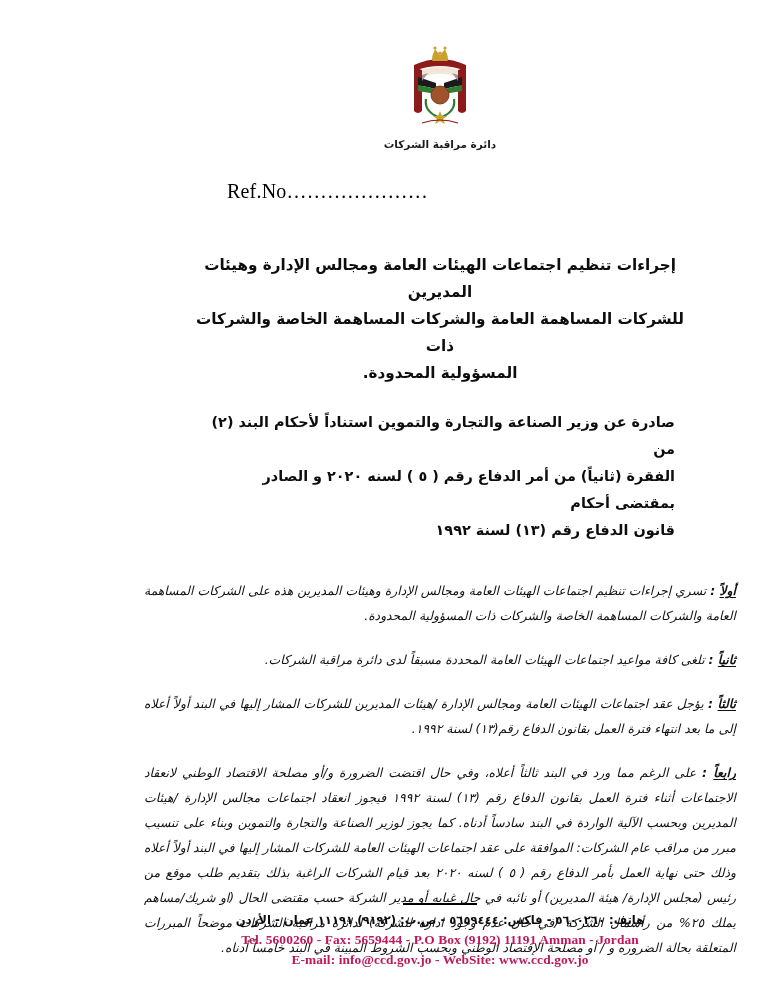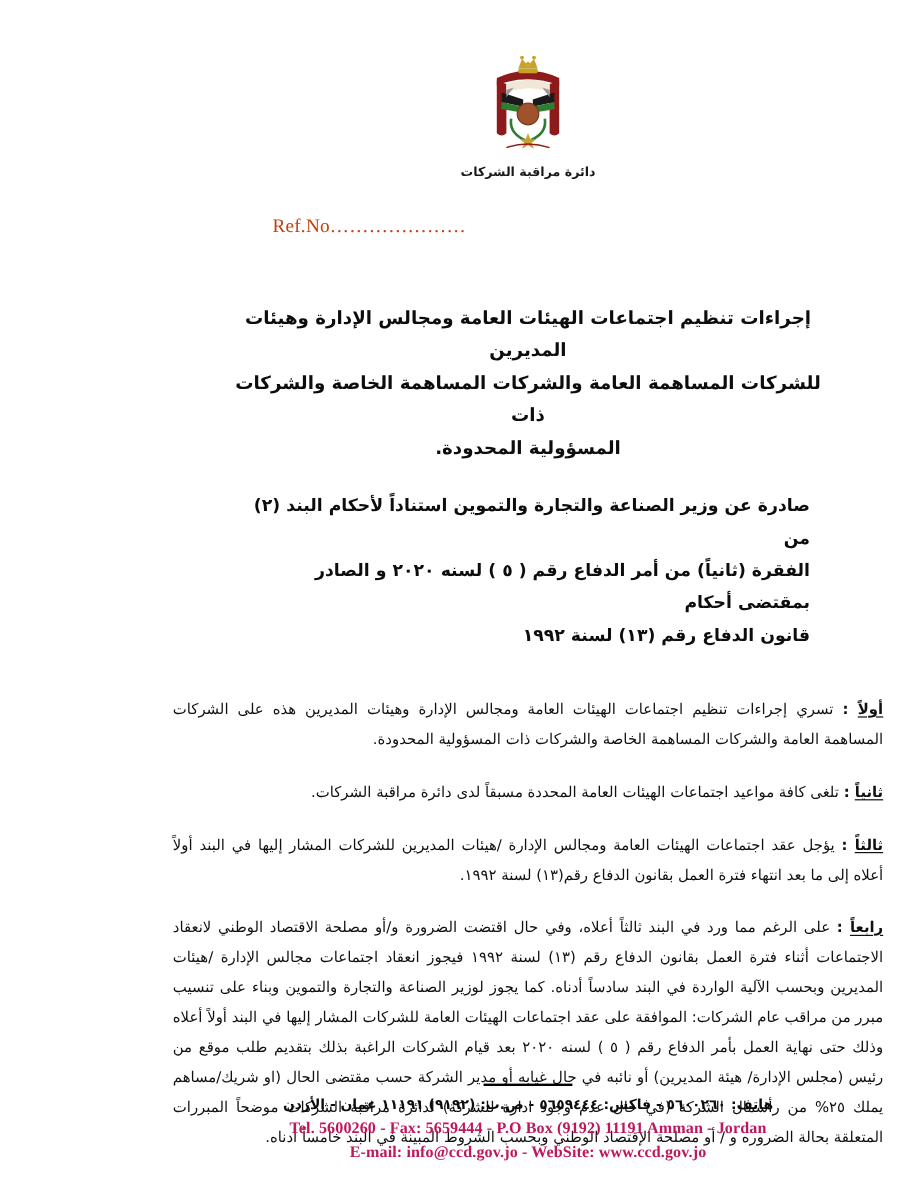--- a/index.html
+++ b/index.html
@@ -55,22 +55,22 @@
     height: 72px;
     padding: 0 88px 0 112px;
   }
   .meta-left {
     position: absolute;
     left: 112px;
     top: 12px;
     direction: ltr;
     text-align: left;
     font-family: "Liberation Serif", serif;
-    font-size: 16px;
-    color: #c2410c;
+    font-size: 20px;
+    color: #000000;
     letter-spacing: .2px;
   }
   .meta-right {
     position: absolute;
     right: 88px;
     top: 0;
     direction: rtl;
     text-align: right;
     font-family: "DejaVu Sans", sans-serif;
     font-size: 12.5px;
@@ -109,20 +109,21 @@
     font-size: 14.4px;
     line-height: 27px;
     color: #0d0d0d;
   }
 
   
   .body-block {
     margin: 34px auto 0;
     width: 592px;
     direction: rtl;
+    font-style: italic;
   }
   .clause {
     font-family: "DejaVu Sans", sans-serif;
     font-size: 12.4px;
     line-height: 25px;
     color: #111;
     text-align: justify;
     text-justify: inter-word;
     margin-bottom: 19px;
   }

